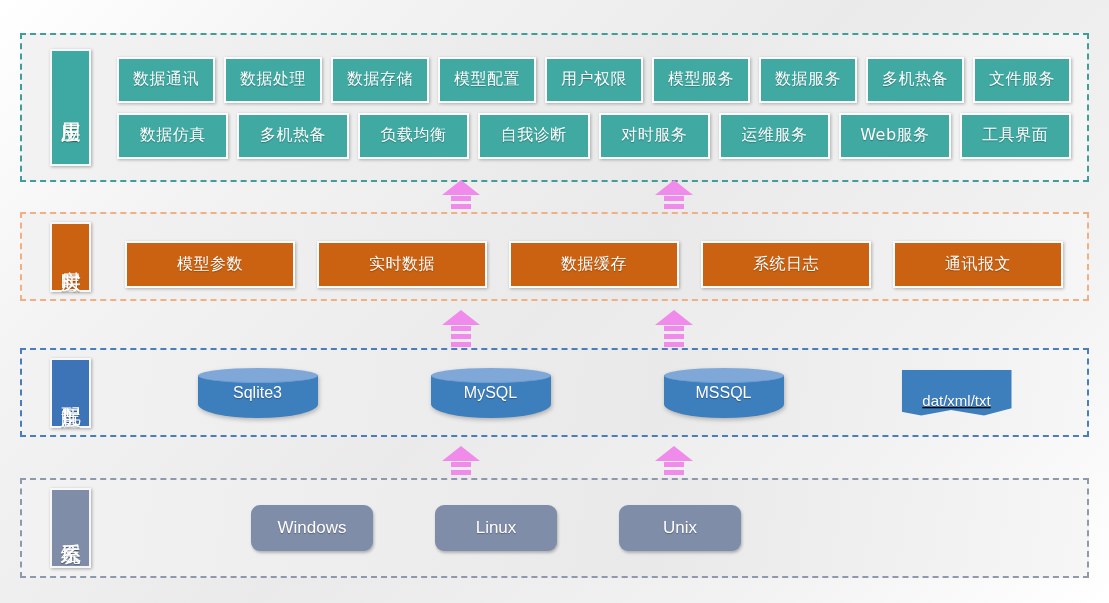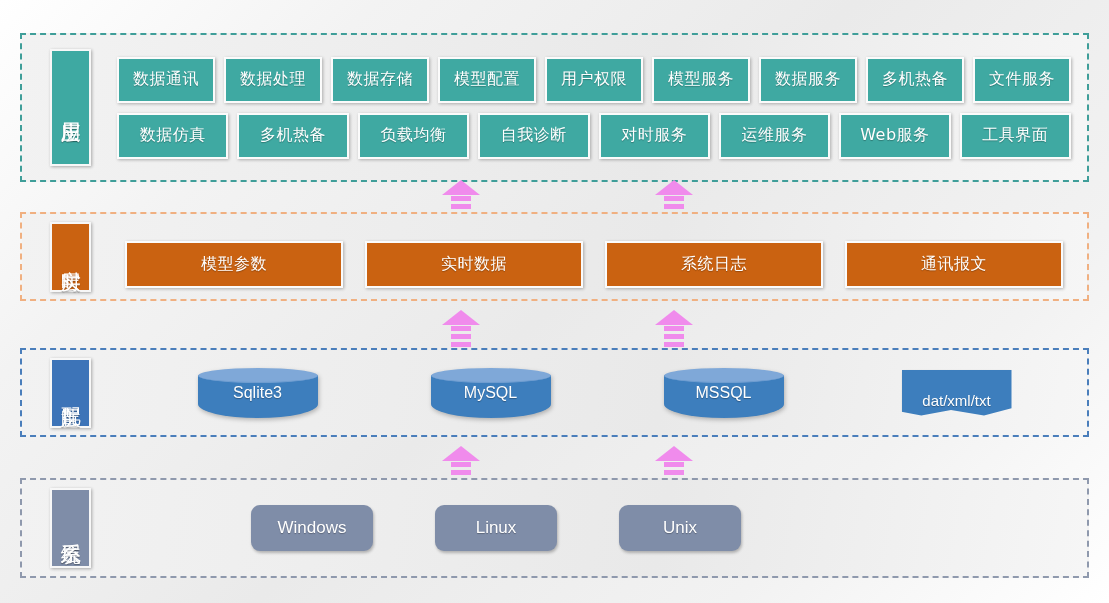--- a/index.html
+++ b/index.html
@@ -83,21 +83,21 @@
     font-size: 16px;
     letter-spacing: .5px;
     border: 2px solid #fbfbfb;
     box-shadow: 1px 1px 3px rgba(0,0,0,.28);
     text-shadow: 0 1px 1px rgba(0,0,0,.28);
     white-space: nowrap;
     font-family: "DejaVu Sans", "Liberation Sans", sans-serif;
   }
 
   
-  .cfg-row { flex: 1 1 auto; display: flex; align-items: center; padding: 0 22px 0 58px; gap: 16px; }
+  .cfg-row { flex: 1 1 auto; display: flex; align-items: center; padding: 0 22px 0 58px; gap: 16px; text-decoration: underline; }
   .cfg-item { flex: 1 1 0; display: flex; justify-content: center; }
 
   .cylinder {
     position: relative;
     width: 120px;
     height: 50px;
     filter: drop-shadow(1px 2px 2px rgba(0,0,0,.25));
   }
   .cyl-body {
     position: absolute; left: 0; right: 0; top: 7px; bottom: 0;
@@ -214,20 +214,21 @@
   <div class="bar b1"></div>
   <div class="bar b2"></div>
   <div class="bar b3"></div>
 </div>
 
 <div class="layer realtime">
   <div class="layer-label">实时层</div>
   <div class="rt-row">
     <div class="rt-cell">模型参数</div>
     <div class="rt-cell">实时数据</div>
+    <div class="rt-cell">数据缓存</div>
     <div class="rt-cell">系统日志</div>
     <div class="rt-cell">通讯报文</div>
   </div>
 </div>
 
 <div class="arrow" style="left:442px; top:310px;">
   <div class="head"></div>
   <div class="bar b1"></div>
   <div class="bar b2"></div>
   <div class="bar b3"></div>

